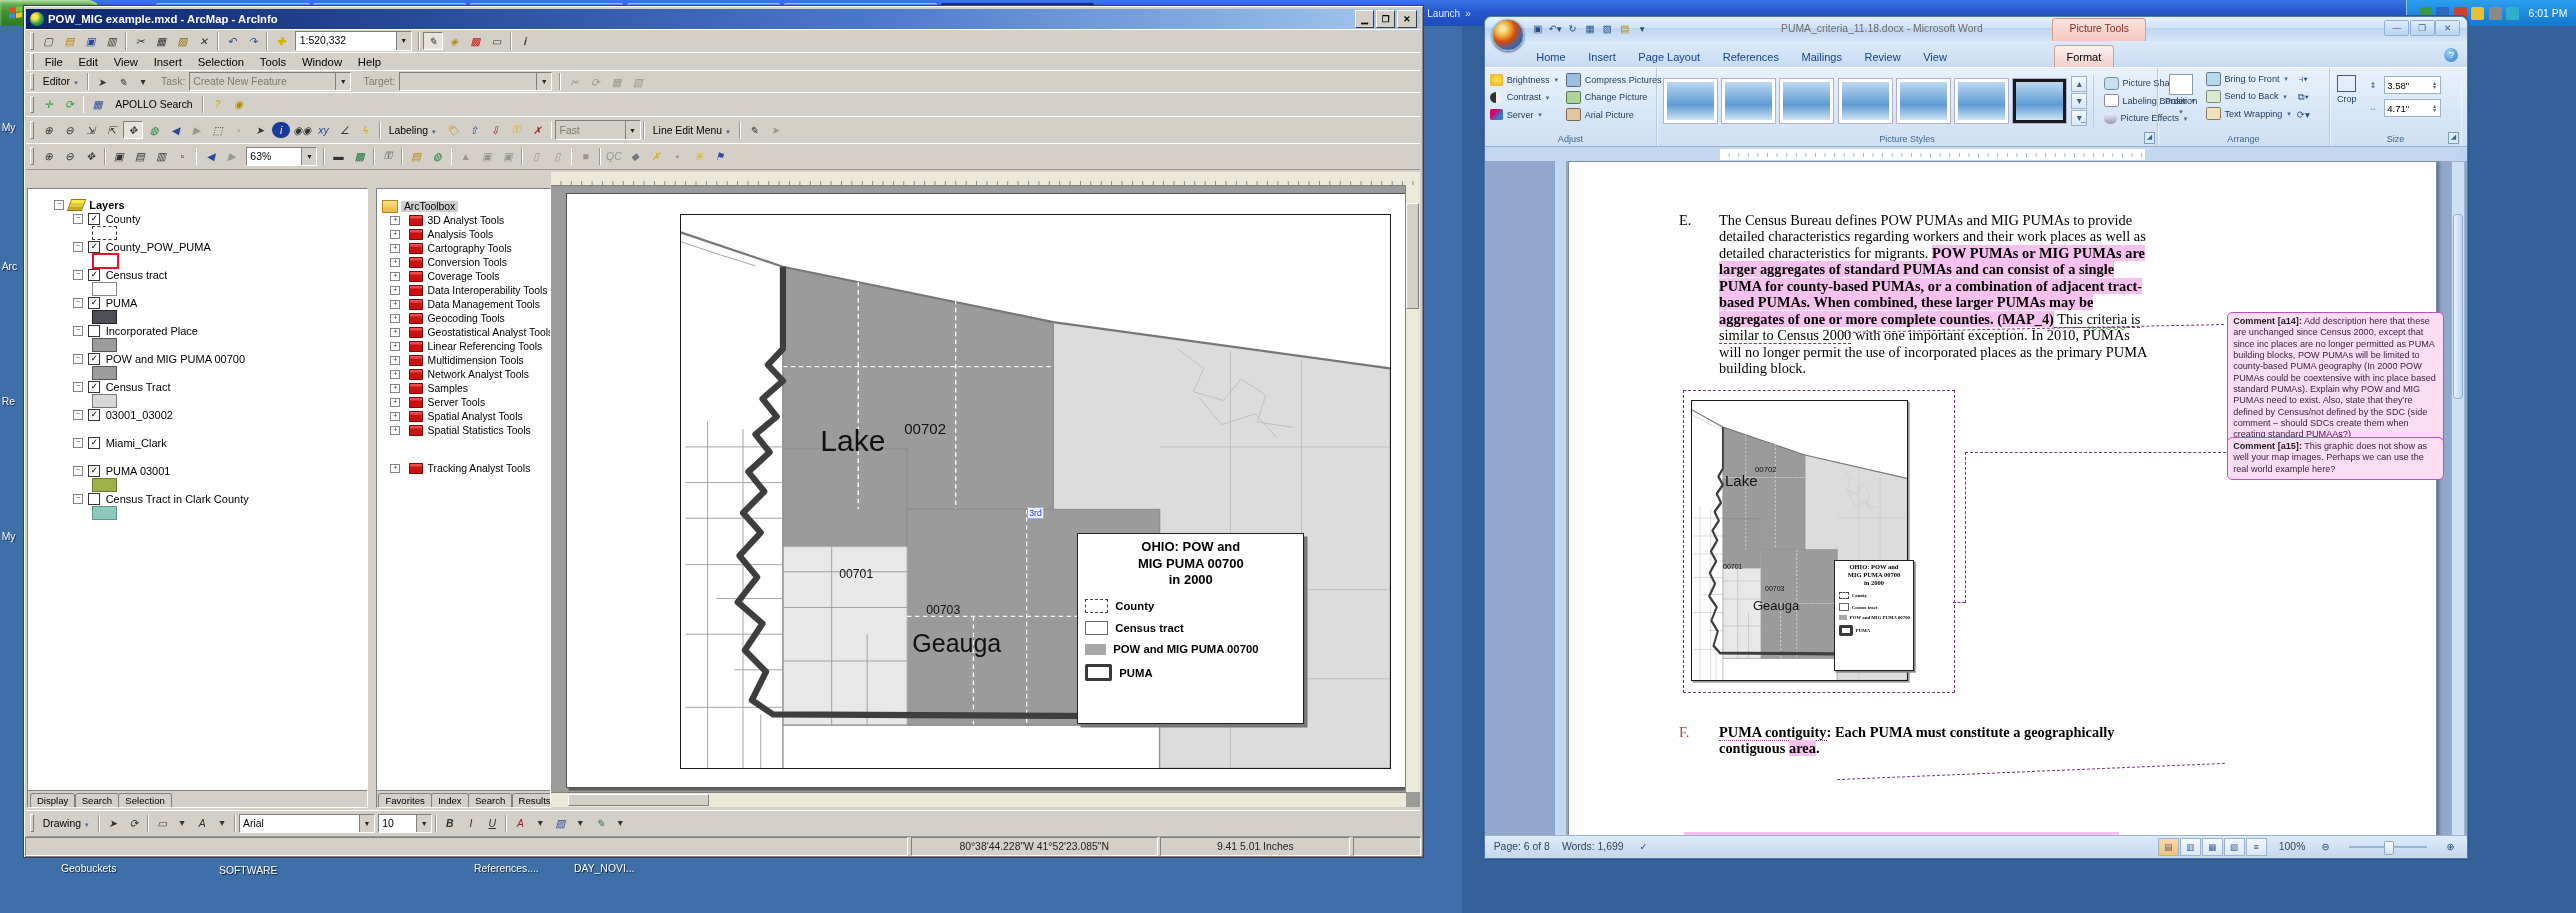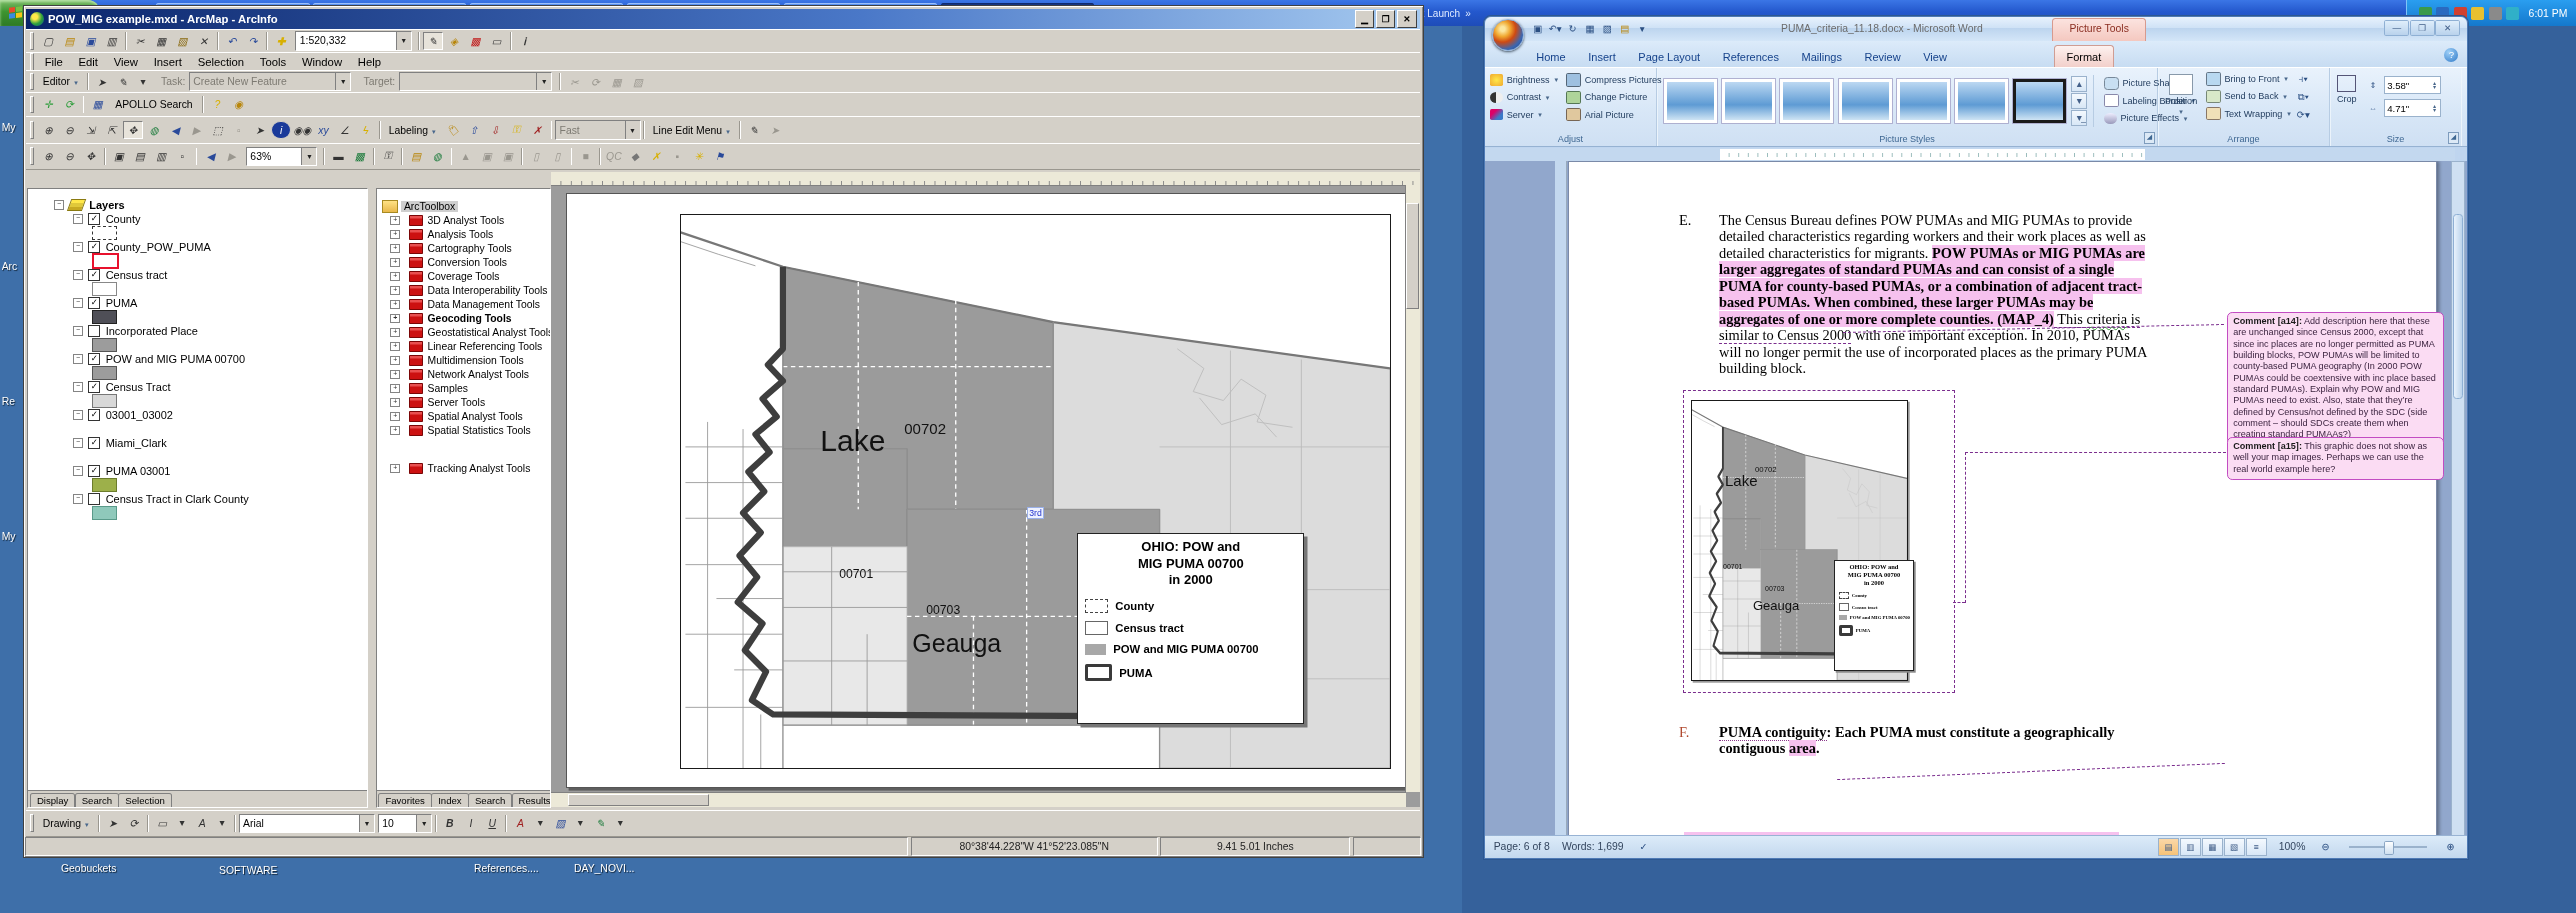--- a/index.html
+++ b/index.html
@@ -510,21 +510,21 @@
               <div class="tbx-row" style="padding-left:8.7px;">
                 <span class="pm">+</span>
                 <span class="tbx-ico"></span>
                 <span>Data Interoperability Tools</span>
               </div>
               <div class="tbx-row" style="padding-left:8.7px;">
                 <span class="pm">+</span>
                 <span class="tbx-ico"></span>
                 <span>Data Management Tools</span>
               </div>
-              <div class="tbx-row" style="padding-left:8.7px;font-weight:bold;">
+              <div class="tbx-row" style="padding-left:8.7px;">
                 <span class="pm">+</span>
                 <span class="tbx-ico"></span>
                 <span>Geocoding Tools</span>
               </div>
               <div class="tbx-row" style="padding-left:8.7px;">
                 <span class="pm">+</span>
                 <span class="tbx-ico"></span>
                 <span>Geostatistical Analyst Tools</span>
               </div>
               <div class="tbx-row" style="padding-left:8.7px;">

